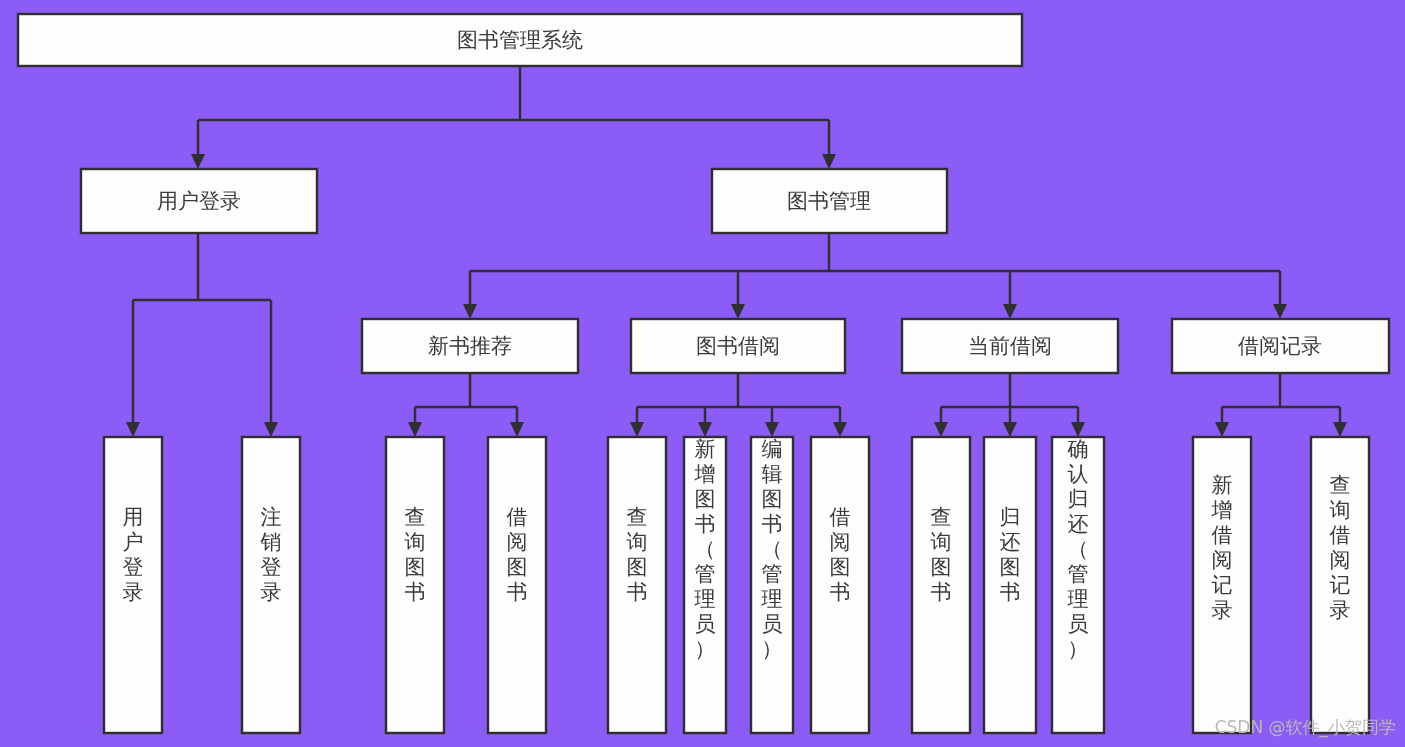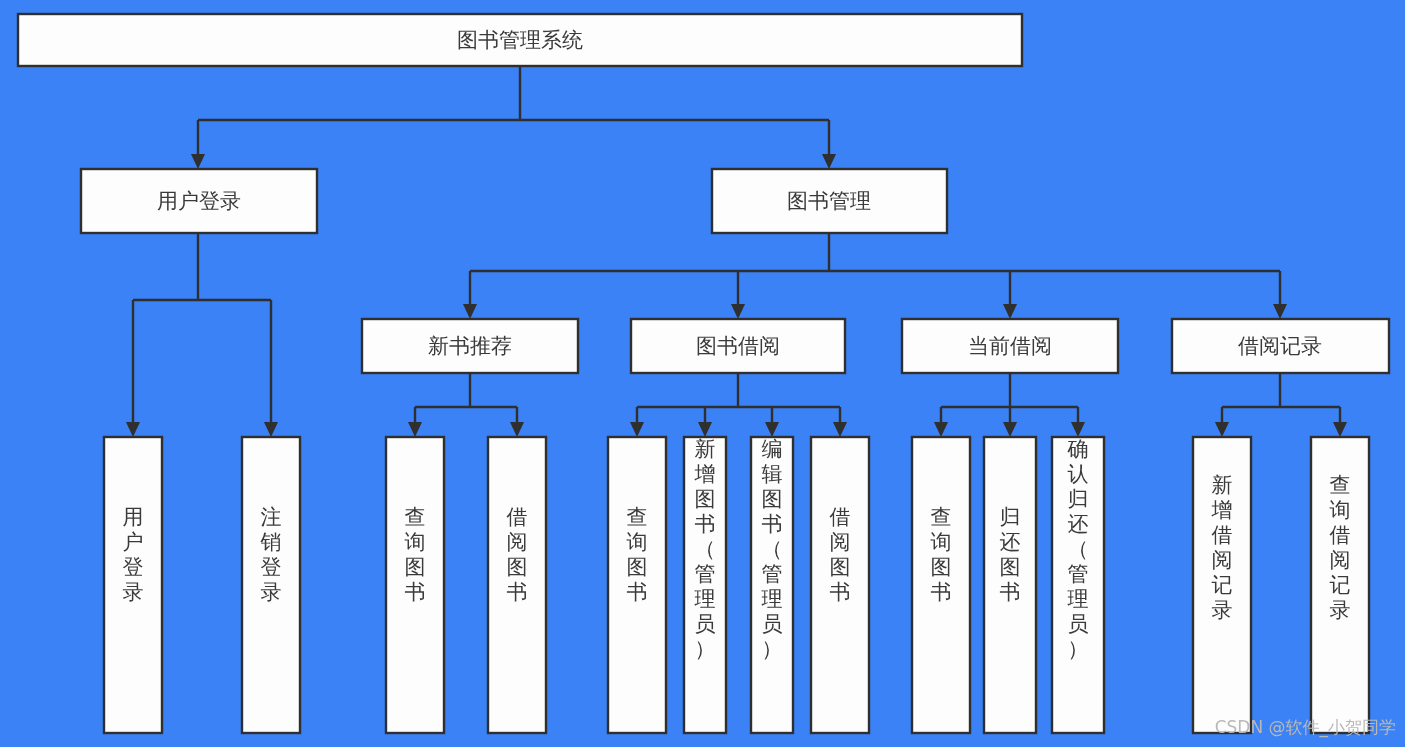--- a/index.html
+++ b/index.html
@@ -8,21 +8,21 @@
     padding: 0;
     background: #ffffff;
   }
   body {
     font-family: "DejaVu Sans", "Liberation Sans", sans-serif;
   }
   #diagram-root {
     position: relative;
     width: 1405px;
     height: 747px;
-    background: #3b82f6;
+    background: #8b5cf6;
     overflow: hidden;
   }
   svg.diagram-canvas {
     position: absolute;
     left: 0;
     top: 0;
     width: 1405px;
     height: 747px;
     display: block;
   }

